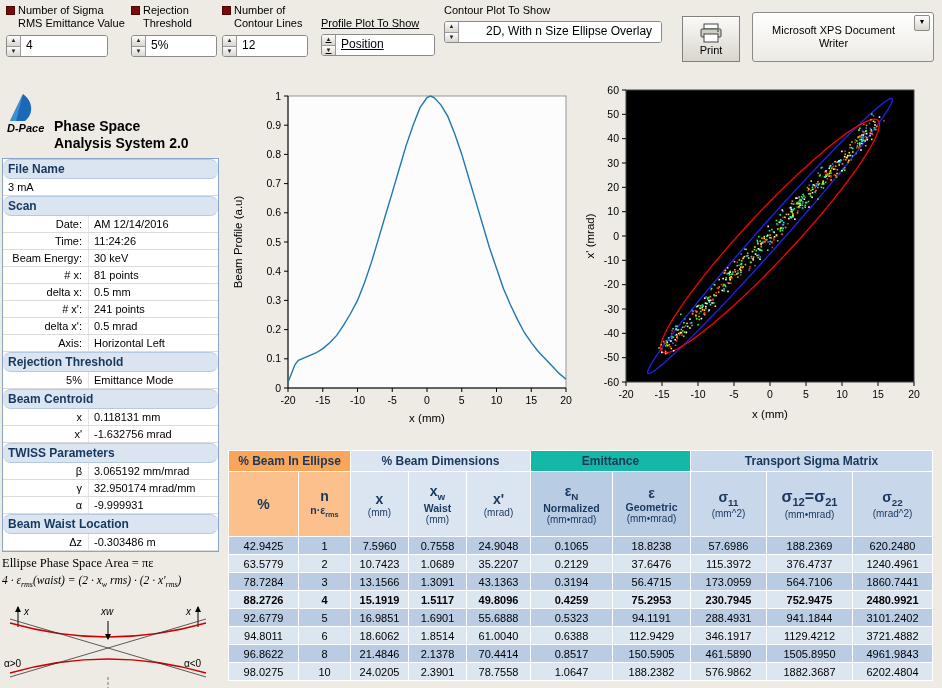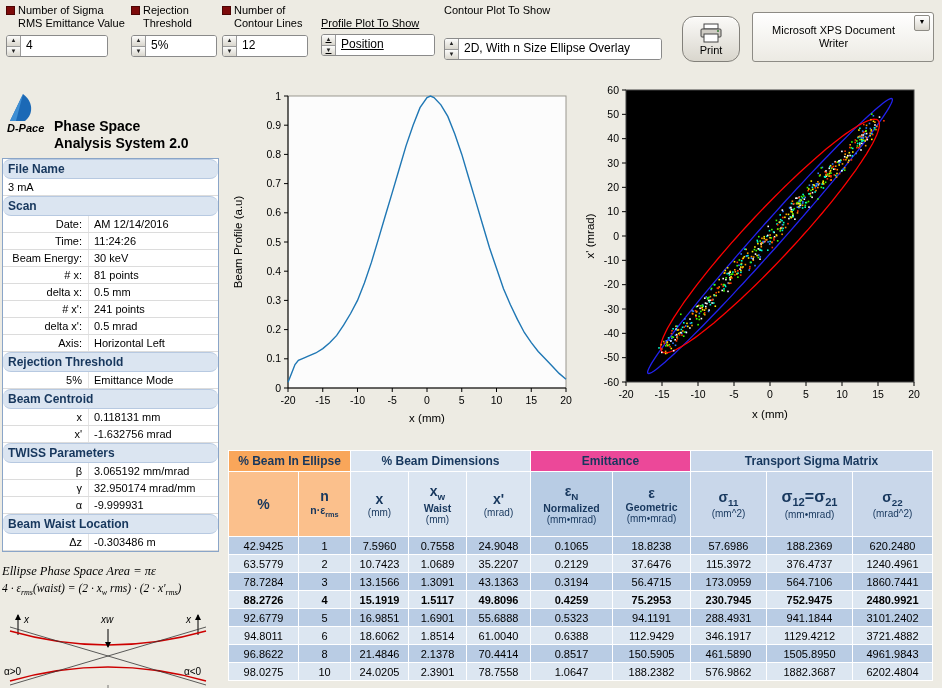--- a/index.html
+++ b/index.html
@@ -11,48 +11,48 @@
   .lblrow{display:flex;align-items:flex-start;gap:3px;}
   .redsq{width:7px;height:7px;background:#7d0a0a;border:1px solid #4d0505;display:inline-block;margin-top:2px;flex:0 0 auto;}
   .tlabel{font-size:11px;line-height:13px;white-space:nowrap;}
   .spin{display:flex;height:20px;border:1px solid #8a8a8a;border-radius:3px;overflow:hidden;background:#fff;}
   .arrows{width:13px;display:flex;flex-direction:column;border-right:1px solid #9a9a9a;}
   .ar{flex:1;font-size:6px;line-height:9px;text-align:center;color:#222;background:linear-gradient(#fcfcfb,#d9d6cd);cursor:pointer;}
   .ar.up{border-bottom:1px solid #9a9a9a;}
   .ar.up::before{content:"▲";}
   .ar.dn::before{content:"▼";}
   .spinval{flex:1;background:#fff;font-size:12px;line-height:18px;padding:0 5px;white-space:nowrap;overflow:hidden;}
-  .btn{border:1px solid #82807a;border-radius:12px;background:linear-gradient(#fbfaf8,#d9d6cd);box-shadow:inset 0 1px 0 #fff;display:flex;flex-direction:column;align-items:center;justify-content:center;cursor:pointer;}
+  .btn{border:1px solid #82807a;border-radius:0;background:linear-gradient(#fbfaf8,#d9d6cd);box-shadow:inset 0 1px 0 #fff;display:flex;flex-direction:column;align-items:center;justify-content:center;cursor:pointer;}
   .btn .blab{font-size:11px;margin-top:1px;}
   .xps{border:1px solid #8d8b85;border-radius:3px;background:linear-gradient(#ffffff,#eceae3);display:flex;align-items:center;}
   .xpstext{flex:1;text-align:center;font-size:11px;line-height:13px;padding:2px 4px;}
   .xpsbtn{width:14px;height:14px;margin:2px 3px 0 0;border:1px solid #8d8b85;border-radius:2px;background:linear-gradient(#fff,#d9d6cd);font-size:7px;line-height:12px;text-align:center;cursor:pointer;align-self:flex-start;}
   .xpsbtn::before{content:"▼";}
 
   
   #sidebar{left:2px;top:74px;width:217px;}
   .logo-row{display:flex;gap:6px;align-items:center;margin-bottom:6px;}
   .app-title{font-size:14px;font-weight:bold;line-height:17px;margin-top:44px;}
   #sb-sections{border:1px solid #8aa5c8;background:#fff;}
   .sb-header{background:#dbe5f1;color:#17375d;font-weight:bold;font-size:12px;padding:2px 5px;border-top:1px solid #b7c9e1;border-bottom:1px solid #b7c9e1;border-radius:8px;}
   .sb-row{display:flex;border-bottom:1px solid #dcdcdc;background:#fff;}
   .sb-label{width:86px;text-align:right;font-size:11px;line-height:14px;padding:1px 6px 1px 2px;border-right:1px solid #e4e4e4;white-space:nowrap;flex:0 0 auto;box-sizing:border-box;}
   .sb-value{flex:1;font-size:11px;line-height:14px;padding:1px 5px;white-space:nowrap;}
-  .formula1{font-family:"Liberation Serif",serif;font-style:italic;font-size:12.5px;margin-top:12px;}
+  .formula1{font-family:"Liberation Serif",serif;font-size:12.5px;margin-top:4px;}
   .formula2{font-family:"Liberation Serif",serif;font-style:italic;font-size:11.5px;margin-top:3px;}
 
   
   svg text{font-family:"Liberation Sans",sans-serif;fill:#000;}
 
   
   table.results{border-collapse:collapse;table-layout:fixed;border:1px solid #8c8c8c;}
   table.results td,table.results th{border:1px solid #ffffff;overflow:hidden;}
   .g-orange{background:#f9a65a;}
   .g-light{background:#dbe5f1;}
-  .g-medium{background:#ec4899;}
+  .g-medium{background:#14b8a6;}
   .g-light2{background:#c9d7ea;}
   .c-orange{background:#fbc08c;}
   .c-light{background:#dbe5f1;}
   .c-medium{background:#b8cce4;}
   .c-light2{background:#c9d7ea;}
   th{color:#17375d;}
   .ghead{font-size:12px;font-weight:bold;padding:3px 2px;text-align:center;}
   .chead{vertical-align:middle;text-align:center;padding:2px;height:60px;}
   .h1{font-size:14px;font-weight:bold;}
   .h1s{font-size:16px;font-weight:bold;}
@@ -126,21 +126,21 @@
       <div class="arrows">
         <div class="ar up"></div>
         <div class="ar dn"></div>
       </div>
       <div class="spinval">Position</div>
     </div>
   </div>
 
   <div class="abs" style="left:444px;top:4px;width:222px;">
     <div class="tlabel">Contour Plot To Show</div>
-    <div class="spin" style="margin-top:21px;width:216px;">
+    <div class="spin" style="margin-top:4px;width:216px;gap:22px;">
       <div class="arrows">
         <div class="ar up"></div>
         <div class="ar dn"></div>
       </div>
       <div class="spinval">2D, With n Size Ellipse Overlay</div>
     </div>
   </div>
 
   <div class="abs btn" style="left:682px;top:16px;width:56px;height:44px;">
     <svg width="24" height="20" viewBox="0 0 24 20">

